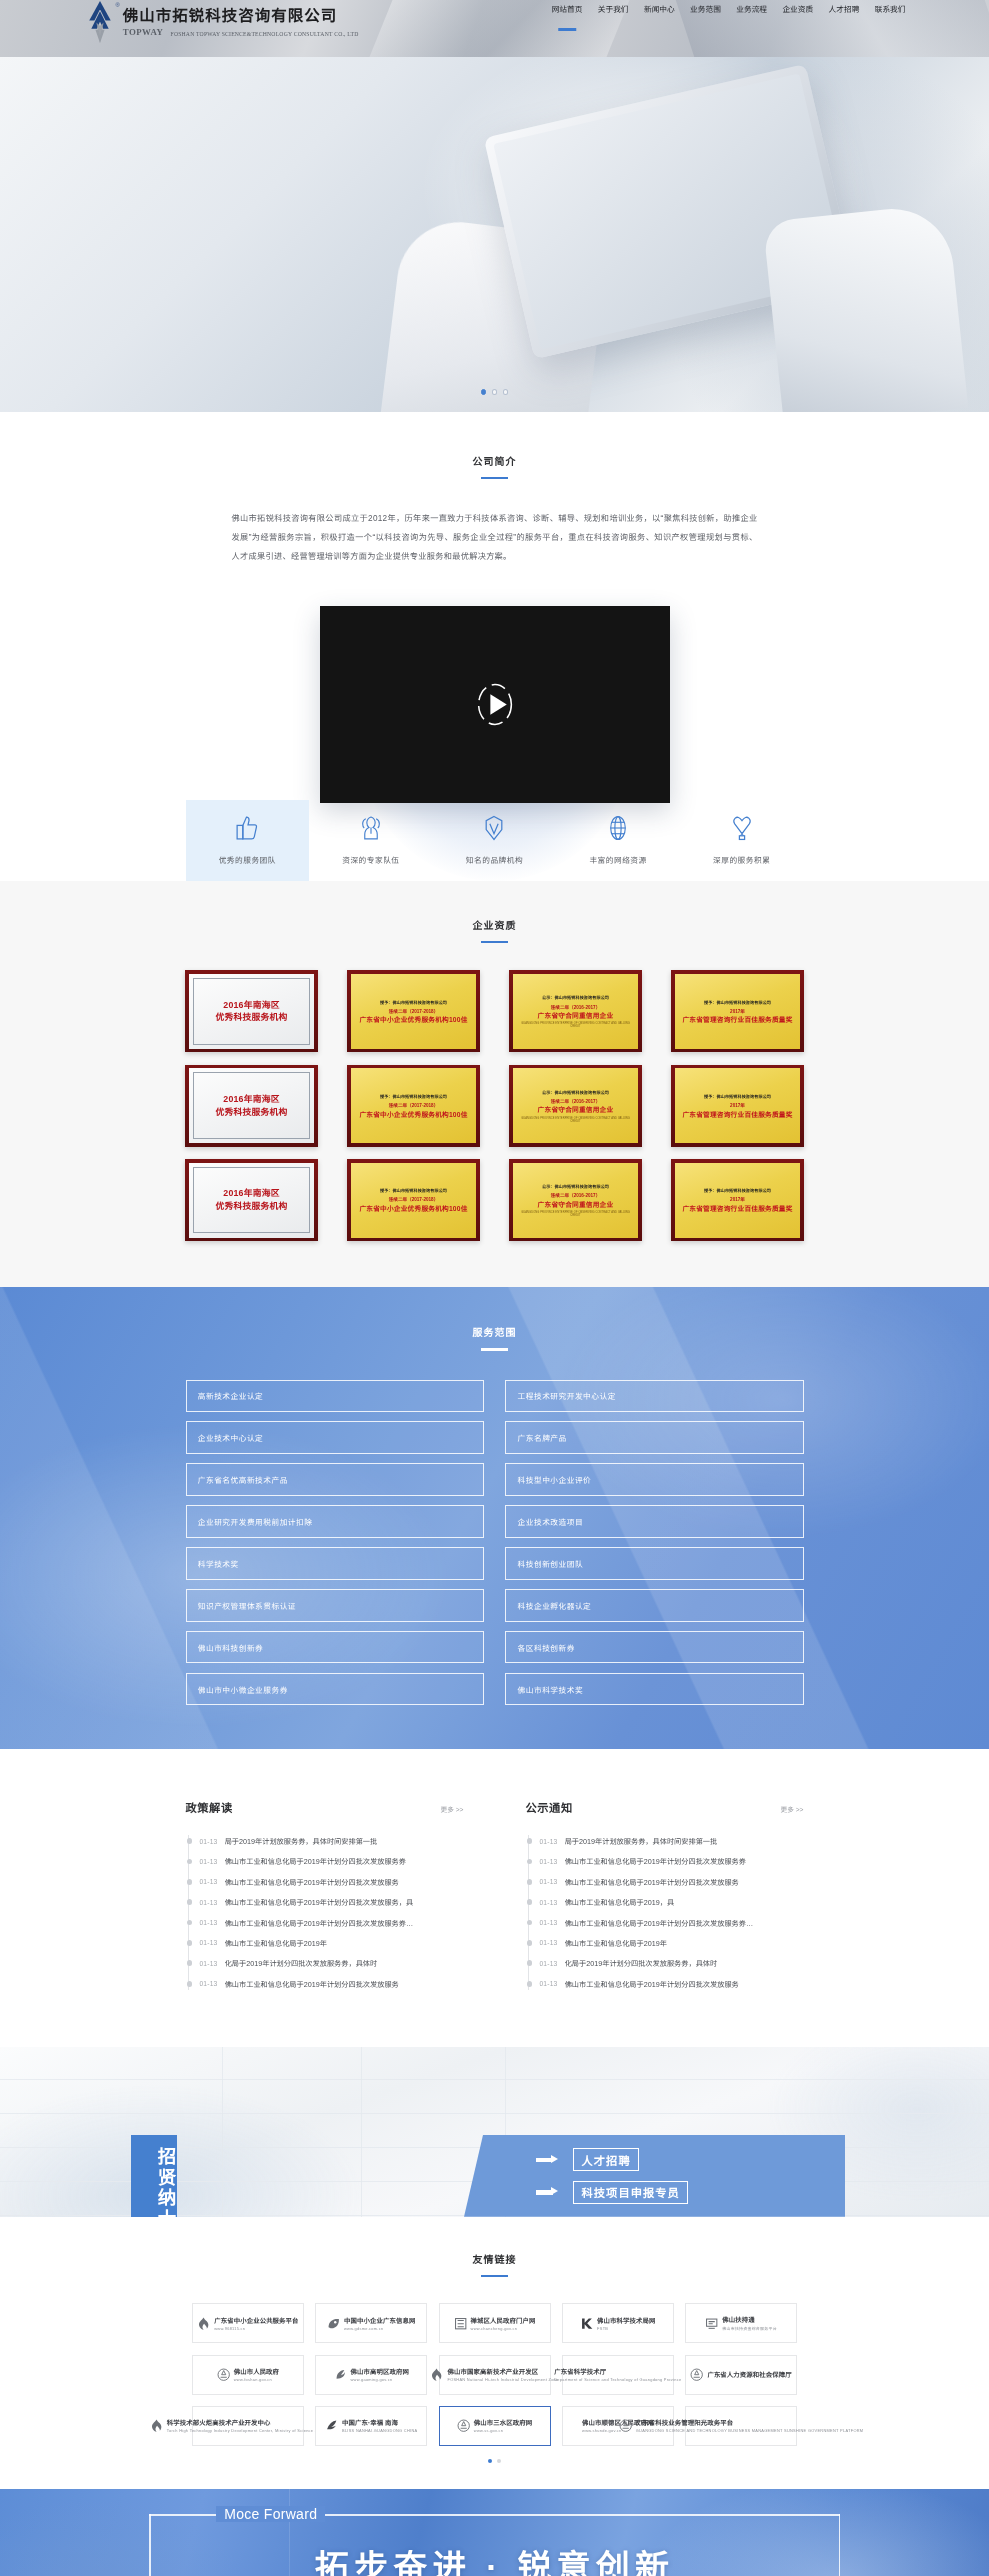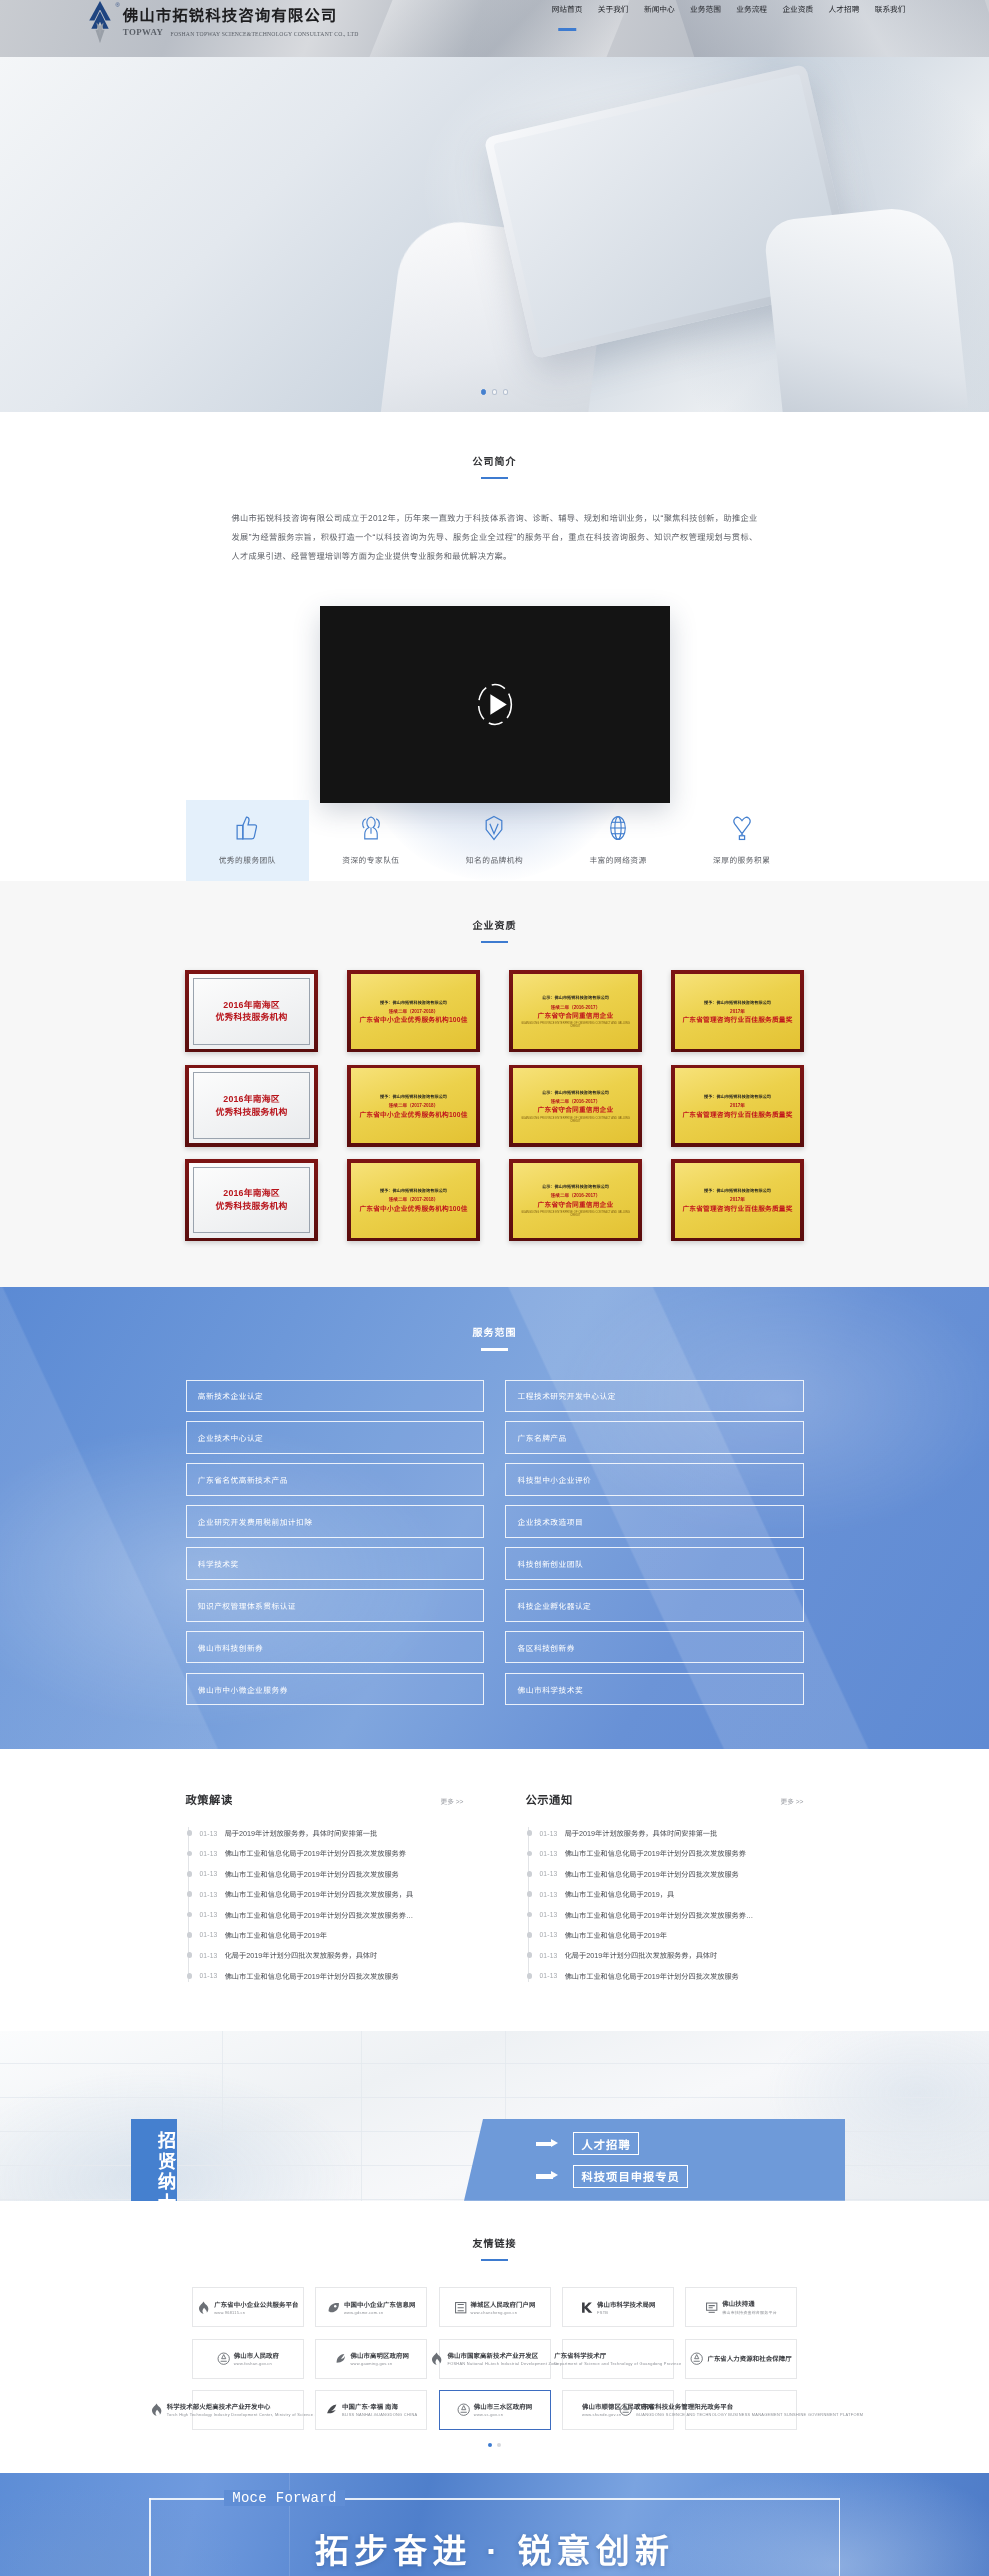--- a/index.html
+++ b/index.html
@@ -153,21 +153,21 @@
       linear-gradient(65deg, rgba(255,255,255,.10) 0 18%, rgba(255,255,255,0) 18.2% 60%, rgba(255,255,255,.12) 60.2% 72%, rgba(255,255,255,0) 72.2%);
   }
   .svc-grid { width: 618px; margin: 29px auto 0; display: grid; grid-template-columns: 1fr 1fr; gap: 9.3px 21.6px; position: relative; z-index: 2; }
   .svc-item {
     border: 0.5px solid rgba(255,255,255,.85); padding: 9.8px 11.3px; color: #fff; font-size: 7.7px;
     letter-spacing: 0.5px; cursor: pointer; background: rgba(255,255,255,.03);
   }
 
   
   .news { background: #fff; padding: 34px 0 37px; }
-  .news-cols { width: 618px; margin: 8px auto; display: grid; grid-template-columns: 1fr 1fr; gap: 16px 62px; }
+  .news-cols { width: 618px; margin: 16px auto; display: grid; grid-template-columns: 1fr 1fr; gap: 16px 62px; }
   .news-head { display: flex; align-items: baseline; justify-content: space-between; margin-bottom: 15.5px; }
   .news-head h3 { font-size: 11.3px; color: #2f3033; font-weight: 700; letter-spacing: 0.5px; }
   .news-more { font-size: 6.7px; color: #9a9da3; cursor: pointer; }
   .news-list { position: relative; padding-left: 1px; }
   .news-list:before { content:""; position:absolute; left: 2.6px; top: 4.1px; bottom: 4.1px; width: 0.5px; background: #e2e4e7; }
   .news-row { display: flex; align-items: center; gap: 7.2px; padding: 5.2px 0; cursor: pointer; position: relative; }
   .news-dot { width: 5.7px; height: 5.7px; border-radius: 50%; background: #cdd0d5; flex: none; z-index: 2;}
   .news-date { font-size: 6.7px; color: #a5a8ad; flex: none; letter-spacing: 0.2px; }
   .news-title { font-size: 7.2px; color: #4a4d53; overflow: hidden; text-overflow: ellipsis; white-space: nowrap; }
 
@@ -228,21 +228,21 @@
     content:"";position:absolute;inset:0;
     background:
       linear-gradient(90deg, rgba(255,255,255,.12) 0 1.5px, rgba(255,255,255,0) 1.5px 23px) 289px 0/100% 100%,
       radial-gradient(ellipse 216px 124px at 93px 98px, rgba(110,150,210,.55), rgba(255,255,255,0) 70%),
       radial-gradient(ellipse 268px 144px at 835px 93px, rgba(235,242,250,.35), rgba(255,255,255,0) 72%);
   }
   .slogan-frame { position: absolute; left: 149px; right: 149px; top: 25px; bottom: 21.6px; }
   .sf-l { position:absolute; left:0; top:0; bottom:0; width:1.5px; background:rgba(255,255,255,.85); }
   .sf-r { position:absolute; right:0; top:0; bottom:0; width:1.5px; background:rgba(255,255,255,.85); }
   .sf-t { position:absolute; left:0; right:0; top:0; height:1.5px; background:rgba(255,255,255,.85); }
-  .slogan-en-top { position:absolute; left: 75px; top: -8.8px; background: #5f8dd5; padding: 0 8.2px; color: #fff; font-size: 14px; letter-spacing: 0.3px; font-family: Liberation Mono, monospace; }
+  .slogan-en-top { position:absolute; left: 67px; top: -8.8px; background: #5f8dd5; padding: 0 8.2px; color: #fff; font-size: 14px; letter-spacing: 0.3px; }
   .slogan-cn {
     position: absolute; left: 0; right: 0; top: 50%; transform: translateY(-50%);
     text-align: center; color: #fff; font-size: 34px; font-weight: 700; letter-spacing: 5.2px;
     text-shadow: 0 1.5px 5.2px rgba(30,60,110,.35);
   }
 </style>
 </head>
 <body>
 
 <div class="wrap">

